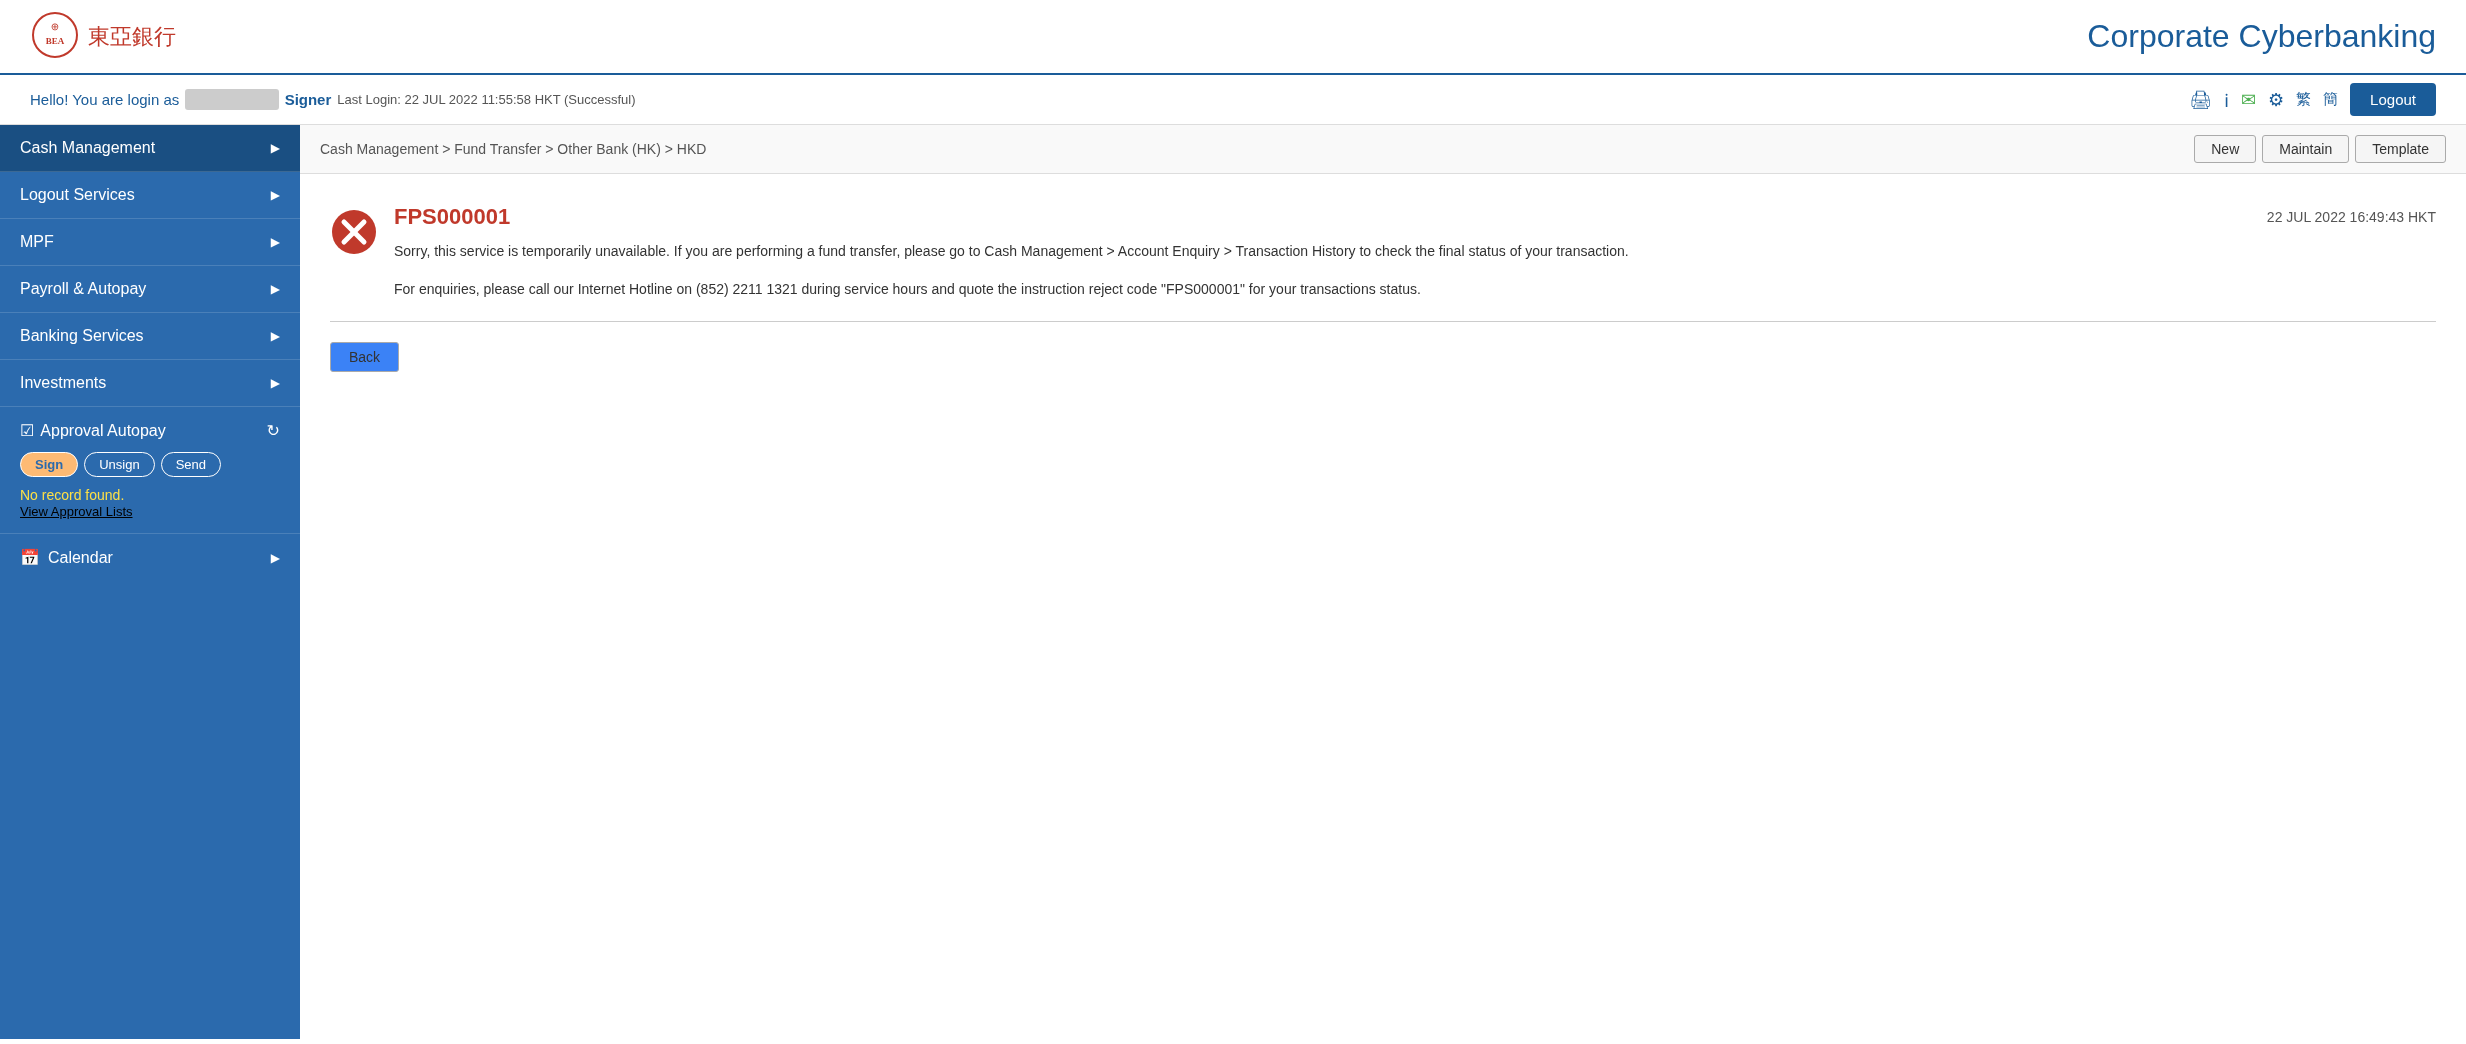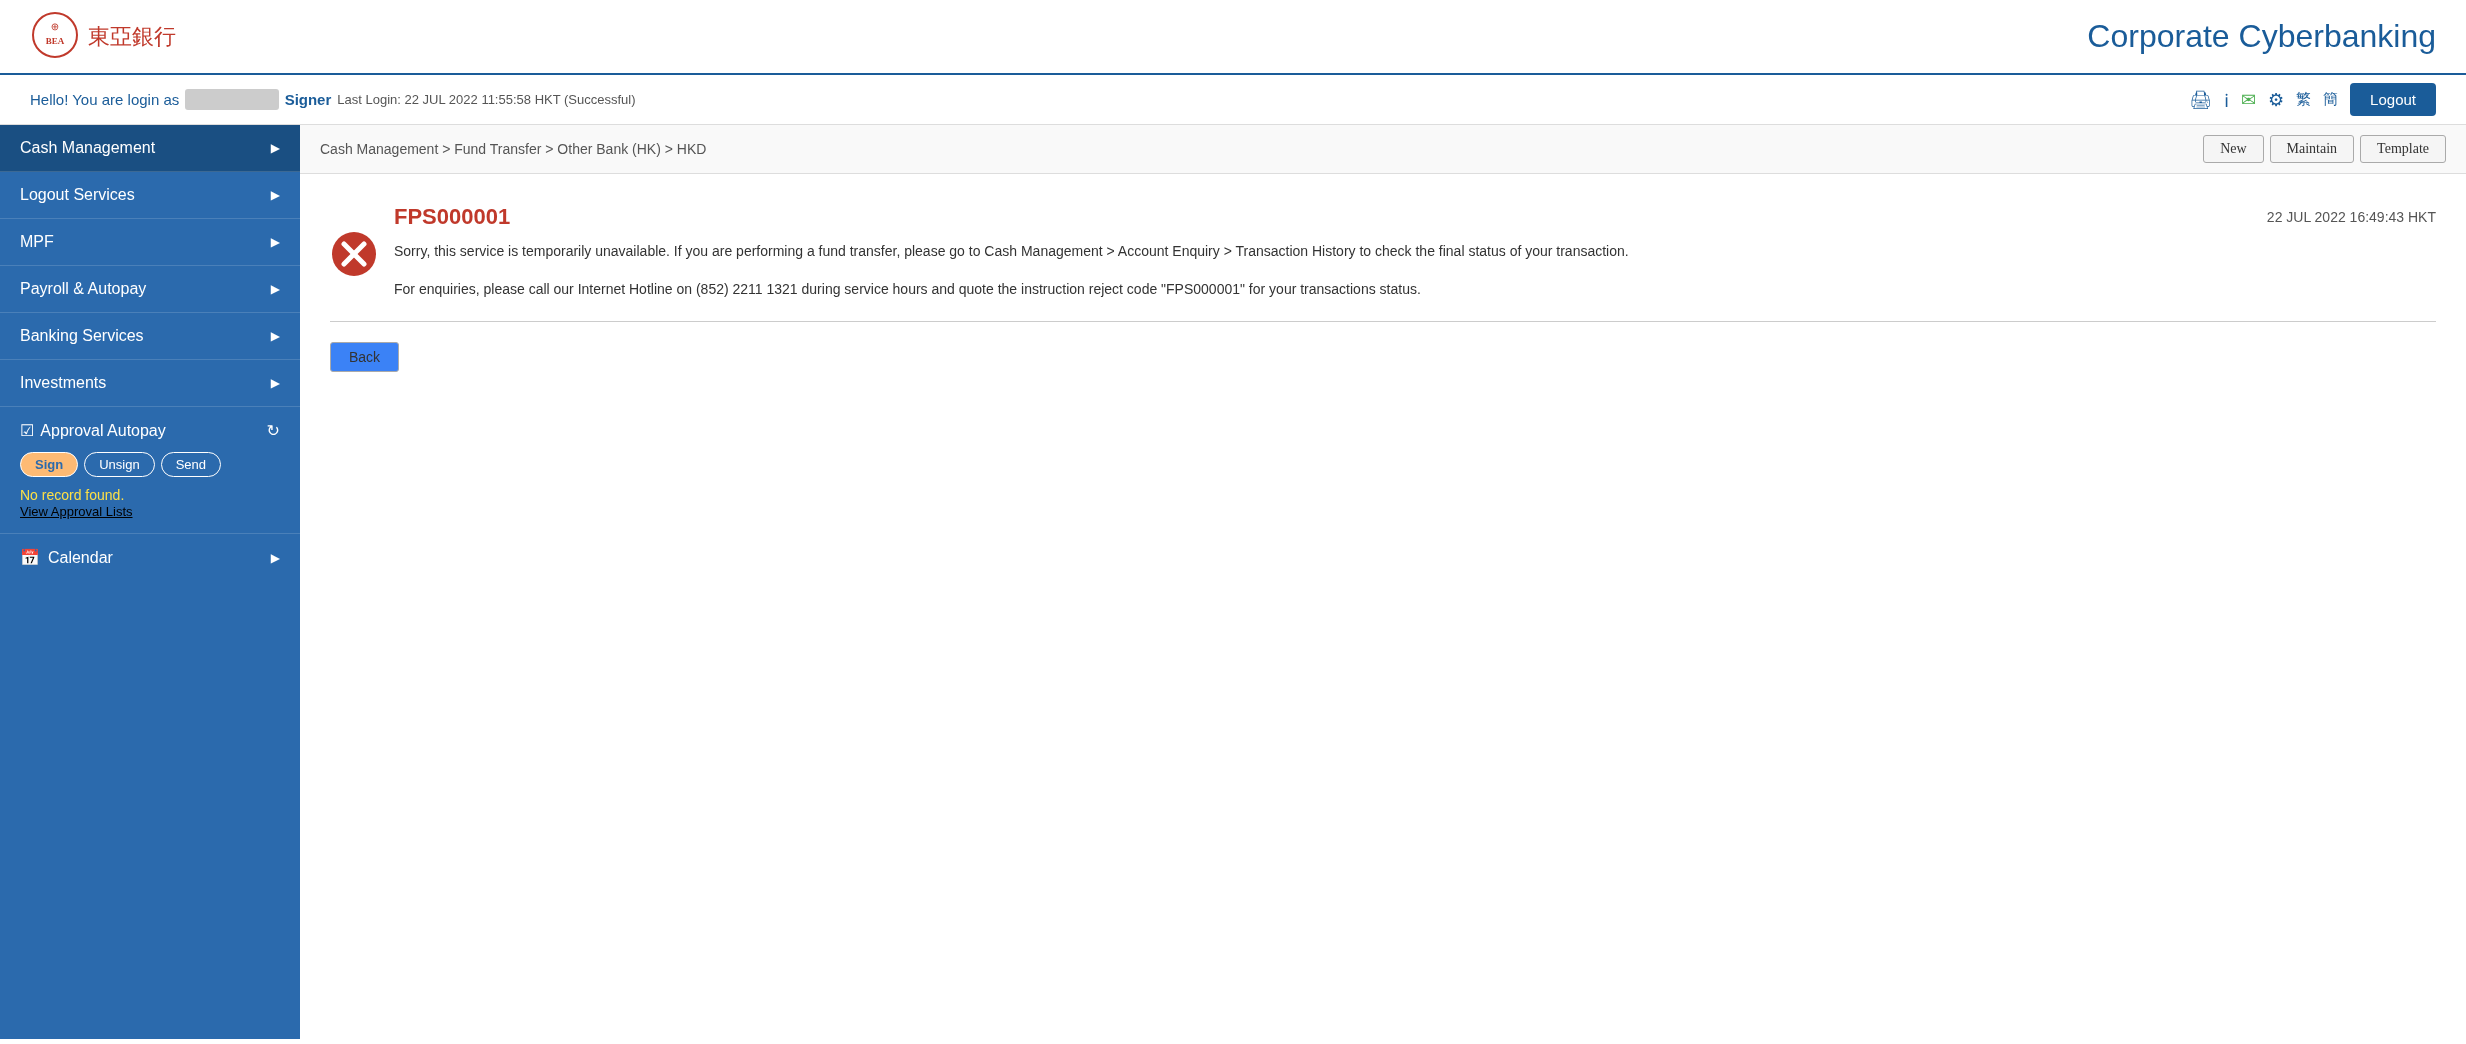--- a/index.html
+++ b/index.html
@@ -201,30 +201,29 @@
       gap: 6px;
     }
     .action-btn {
       padding: 5px 16px;
       border: 1px solid #aaa;
       background: #f5f5f5;
       color: #333;
       font-size: 14px;
       cursor: pointer;
       border-radius: 3px;
-      font-family: Liberation Serif, serif;
     }
 
     
     .error-panel {
       padding: 30px 30px 20px 30px;
     }
     .error-header {
       display: flex;
-      align-items: center;
+      align-items: flex-start;
       gap: 16px;
       margin-bottom: 20px;
     }
     .error-icon {
       width: 48px;
       height: 48px;
       flex-shrink: 0;
       margin-top: 4px;
     }
     .error-content-right {

